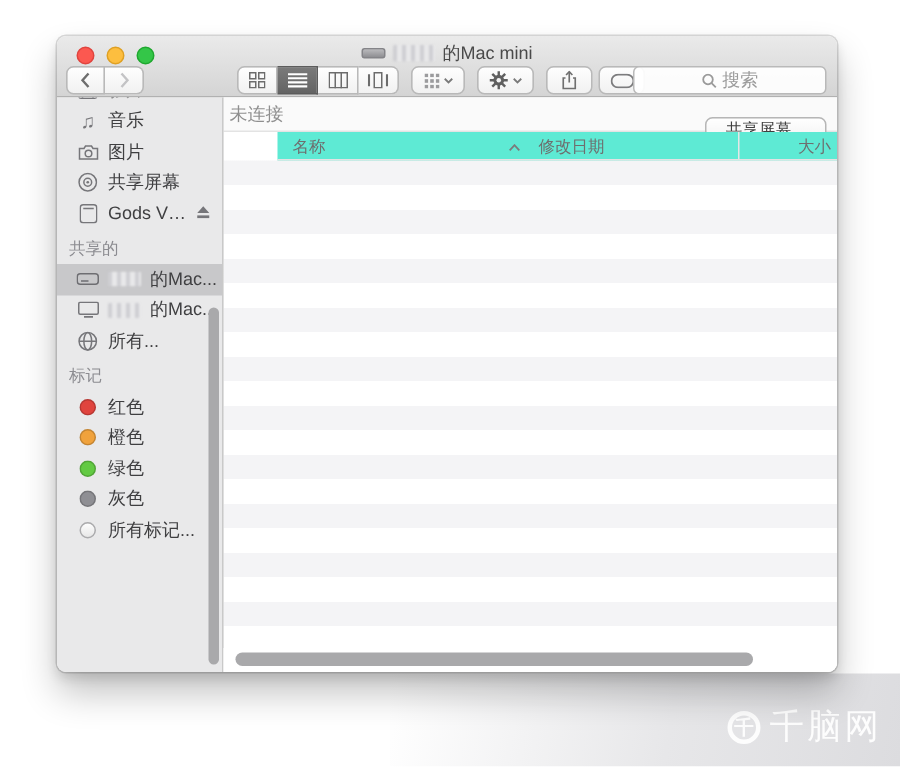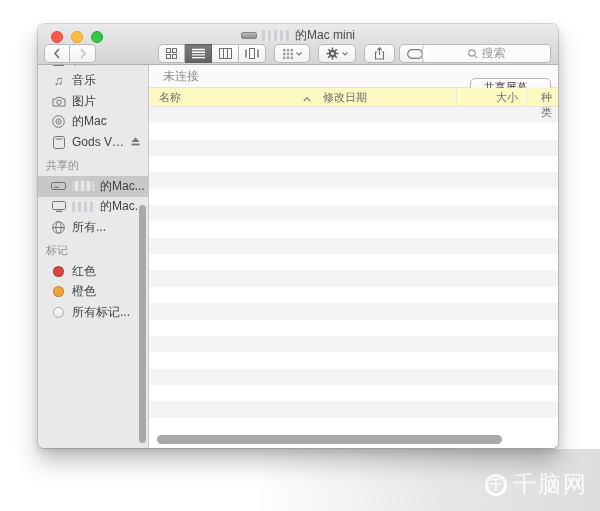--- a/index.html
+++ b/index.html
@@ -65,26 +65,26 @@
     font-size:11px;color:#8c8c91;}
   .icon16{width:15px;height:15px;display:flex;align-items:center;justify-content:center;flex:0 0 15px;}
   .tagdot{width:11px;height:11px;border-radius:50%;box-sizing:border-box;border:1px solid rgba(0,0,0,.18);}
   .tagdot.empty{background:linear-gradient(#fdfdfd,#e7e7e7);border:1px solid #ababad;}
   .eject{margin-left:auto;margin-right:8px;}
   .vscroll{position:absolute;right:2px;top:140px;width:7px;height:238px;border-radius:4px;
     background:#a9a9ab;}
 
   .main{flex:1;display:flex;flex-direction:column;background:#fff;min-width:0;}
   .statusrow{height:22px;background:#fafafa;border-bottom:1px solid #e3e3e3;display:flex;
-    align-items:center;justify-content:space-between;padding:0 7px 0 14px;}
+    align-items:center;justify-content:space-between;padding:0 7px 0 4px;}
   .statustext{font-size:12px;color:#8f8f8f;}
   .sharescreen{font-size:11px;color:#3f3f3f;background:linear-gradient(#ffffff,#f2f2f2);
     border:1px solid #b6b6b6;border-radius:5px;padding:1px 13px;height:17px;line-height:14px;box-sizing:border-box;margin-top:20px;}
-  .colheader{height:18px;border-bottom:1px solid #e3e3e3;position:relative;background:#fef9c3;
-    font-size:11px;color:#6e6e6e;}
+  .colheader{height:18px;border-bottom:1px solid #e3e3e3;position:relative;background:#5eead4;
+    font-size:11px;color:#6e6e6e;margin-left:36px;}
   .colheader .cname{position:absolute;left:10px;top:2px;}
   .colheader .sort{position:absolute;left:154px;top:4px;}
   .colheader .cdate{position:absolute;left:174px;top:2px;}
   .colheader .csize{position:absolute;left:307px;width:62px;top:2px;text-align:right;}
   .colheader .ckind{position:absolute;left:392px;top:2px;}
   .cdiv{position:absolute;top:0;bottom:0;width:1px;background:#e6e6e6;}
   .rows{flex:1;background:repeating-linear-gradient(to bottom,#f4f4f6 0px,#f4f4f6 16.35px,#ffffff 16.35px,#ffffff 32.7px);}
   .hscroll{height:16px;background:#fff;position:relative;}
   .hthumb{position:absolute;left:8px;top:3px;width:345px;height:9px;border-radius:5px;background:#a9a9ab;}
 </style>
@@ -246,21 +246,21 @@
 
 
           <div class="side-item">
             <span class="icon16">
               <svg width="13" height="13" viewBox="0 0 13 13">
                   <circle cx="6.5" cy="6.5" r="5.8" fill="none" stroke="#76767a"></circle>
                   <circle cx="6.5" cy="6.5" r="2.6" fill="none" stroke="#76767a"></circle>
                   <circle cx="6.5" cy="6.5" r="0.9" fill="#76767a"></circle>
                 </svg>
             </span>
-            <span class="lbl">的Mac</span>
+            <span class="lbl">共享屏幕</span>
           </div>
 
           <div class="side-item">
             <span class="icon16">
               <svg width="12" height="13" viewBox="0 0 12 13">
                   <rect x="0.5" y="0.5" width="11" height="12" rx="2" fill="none" stroke="#76767a"></rect>
                   <line x1="2.5" y1="3" x2="9.5" y2="3" stroke="#76767a"></line>
                 </svg>
             </span>
             <span class="lbl">Gods VS...</span>
@@ -313,20 +313,32 @@
             <span class="icon16">
                 <span class="tagdot" style="background-color: rgb(224, 68, 62);"></span>
               </span>
             <span class="lbl">红色</span>
           </div>
           <div class="side-item">
             <span class="icon16">
                 <span class="tagdot" style="background-color: rgb(240, 162, 60);"></span>
               </span>
             <span class="lbl">橙色</span>
+          </div>
+          <div class="side-item">
+            <span class="icon16">
+                <span class="tagdot" style="background-color: rgb(99, 202, 67);"></span>
+              </span>
+            <span class="lbl">绿色</span>
+          </div>
+          <div class="side-item">
+            <span class="icon16">
+                <span class="tagdot" style="background-color: rgb(143, 143, 148);"></span>
+              </span>
+            <span class="lbl">灰色</span>
           </div>
           <div class="side-item">
             <span class="icon16">
                 <span class="tagdot empty"></span>
               </span>
             <span class="lbl">所有标记...</span>
           </div>
 
         </div>
         <div class="vscroll"></div>

